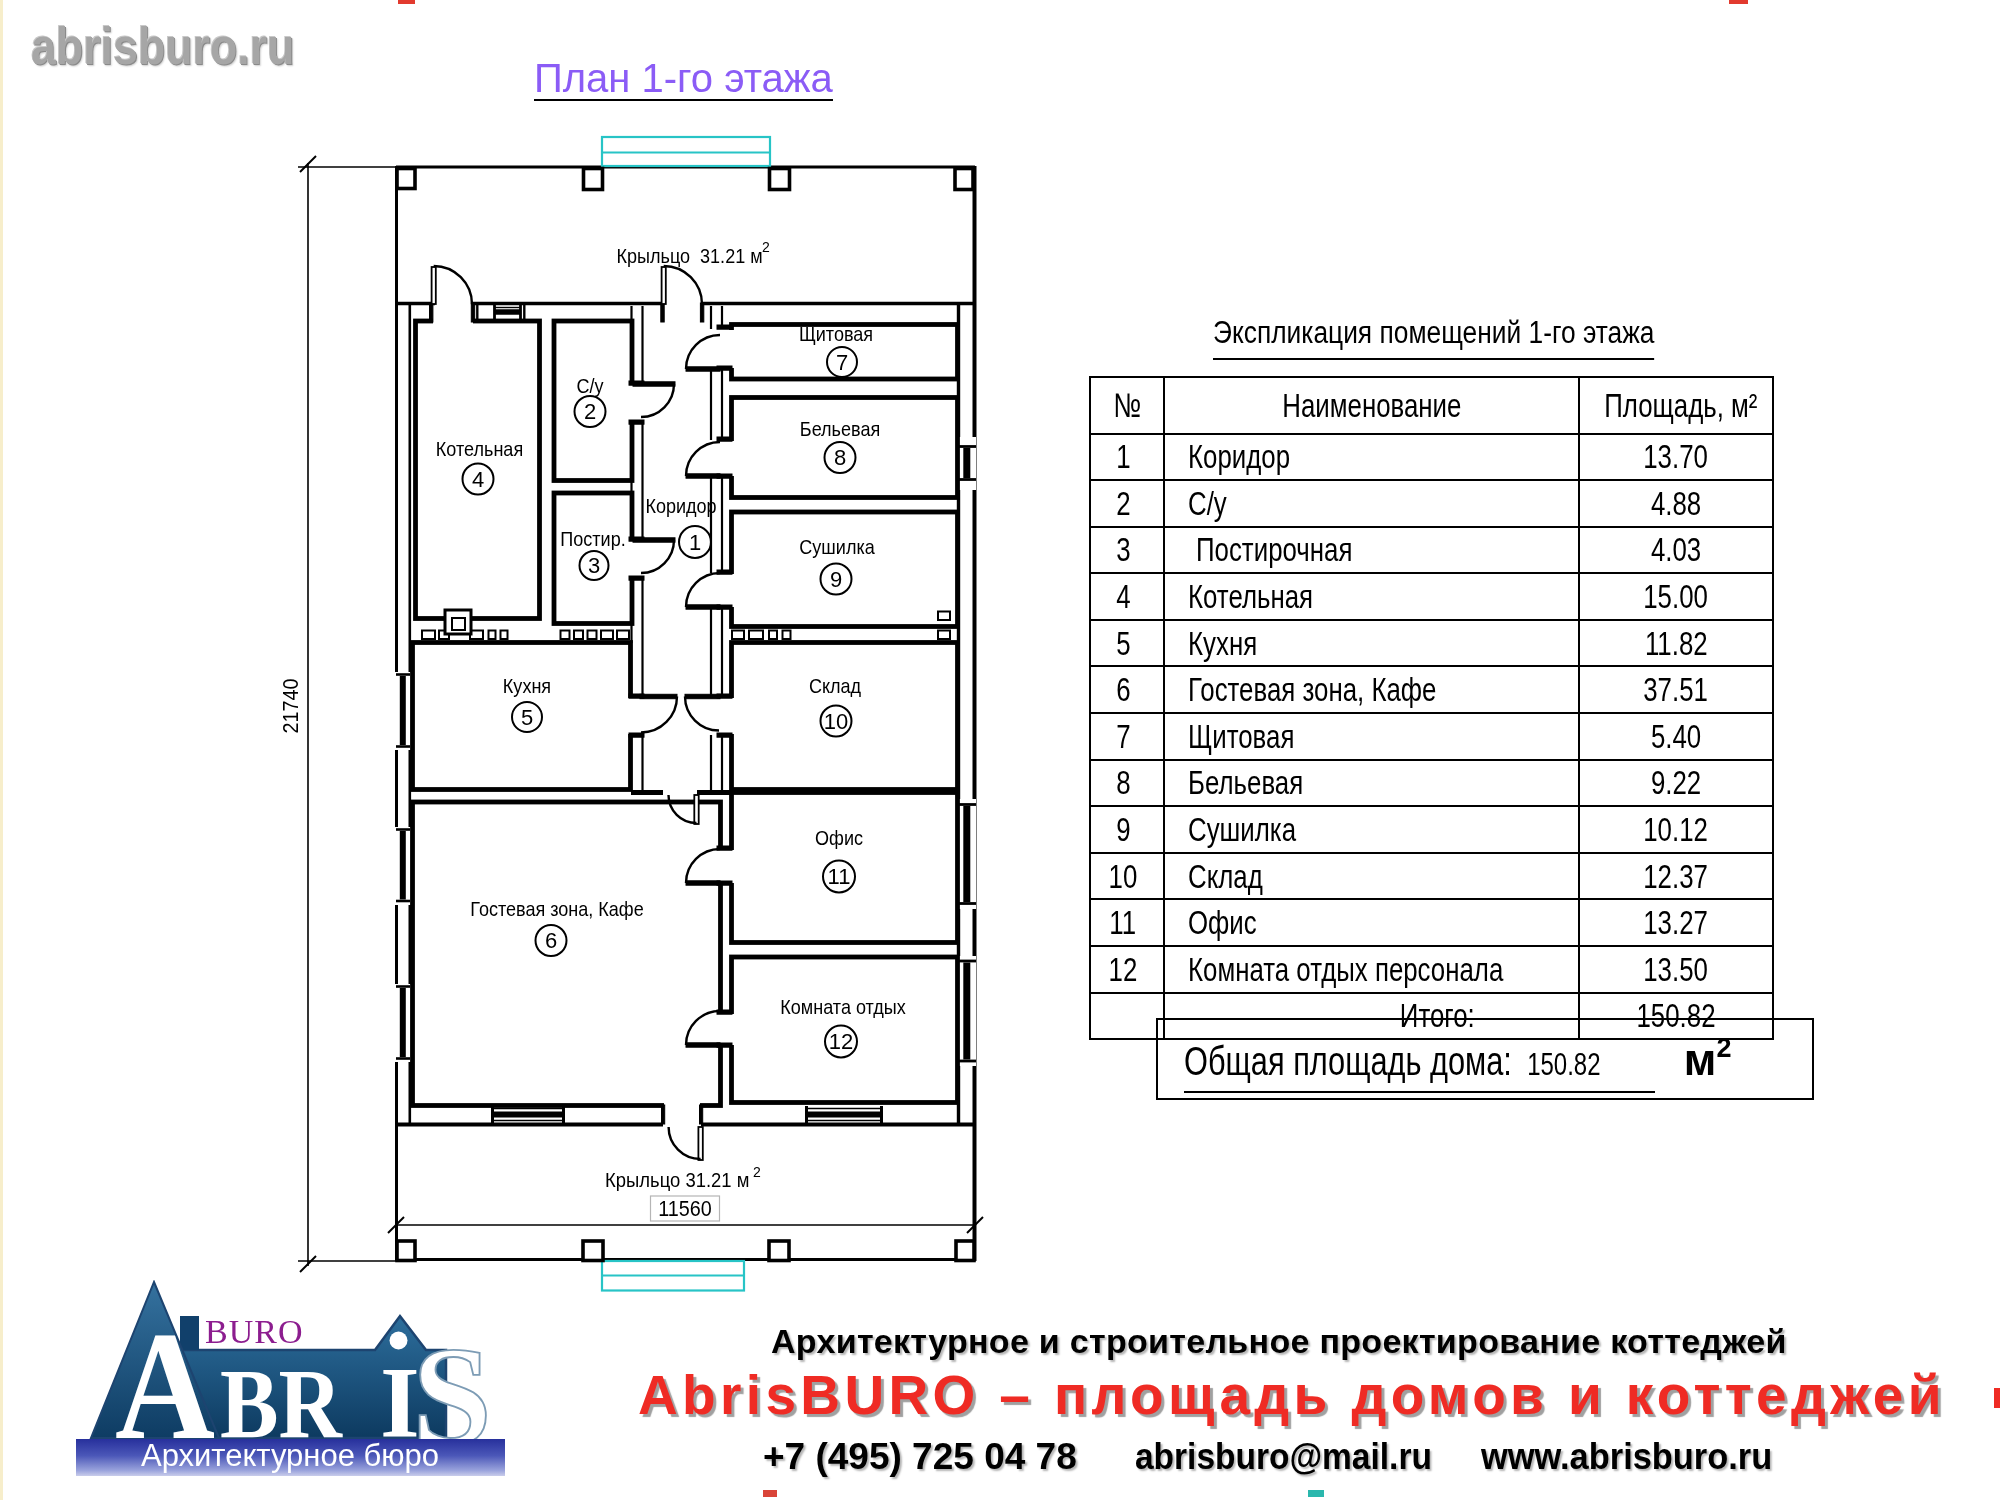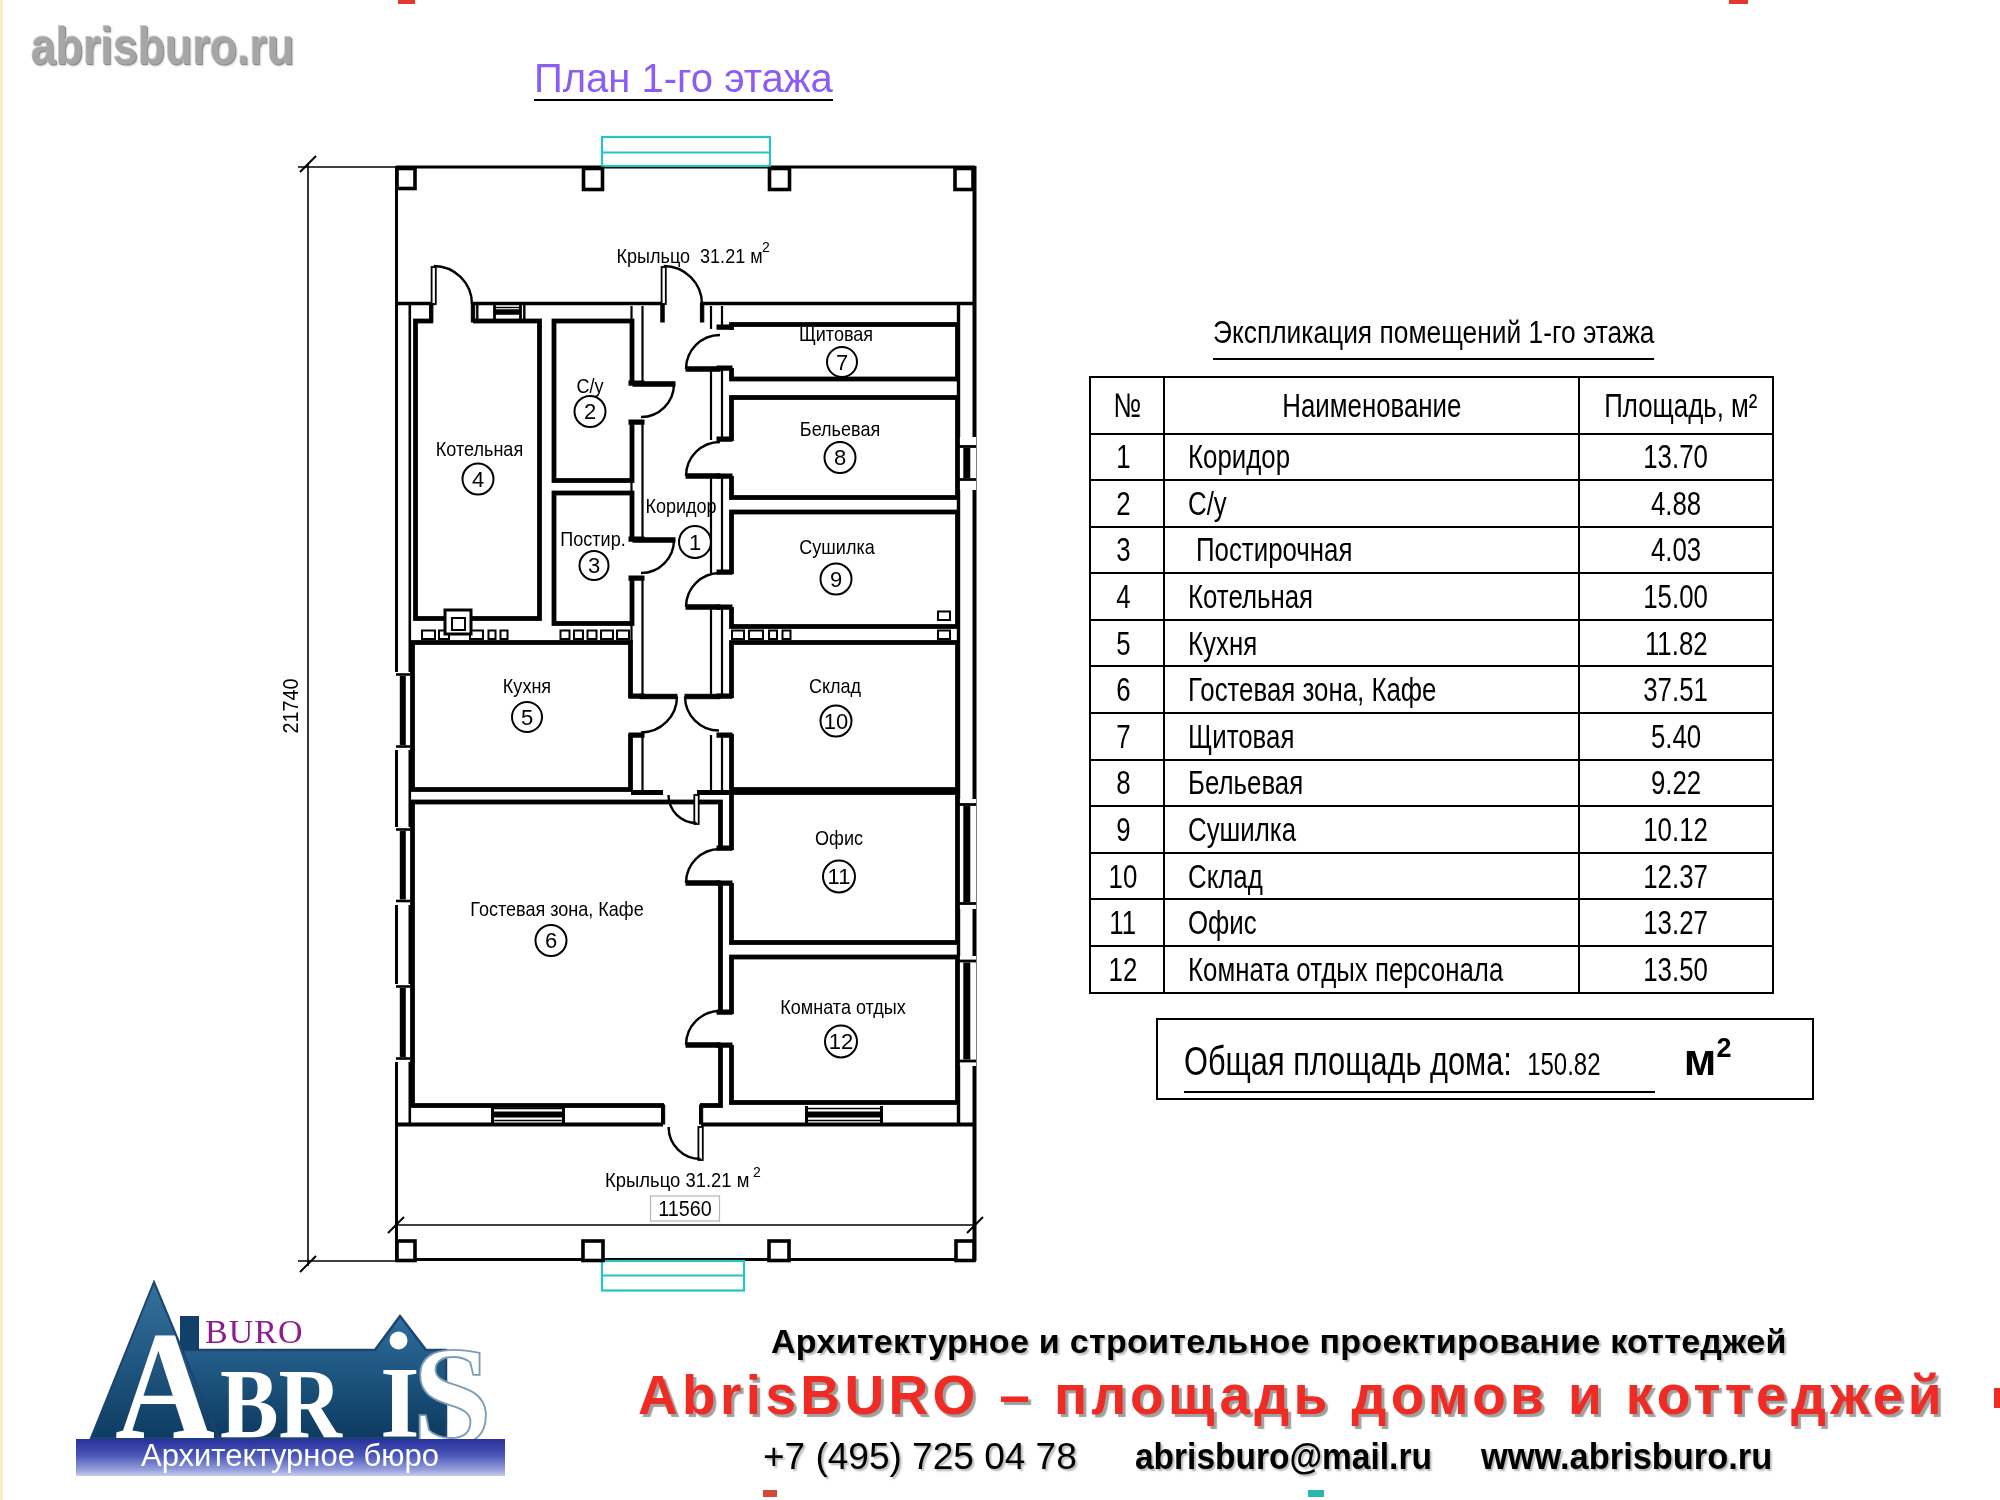--- a/index.html
+++ b/index.html
@@ -492,20 +492,25 @@
         </tr>
     <tr style="height:46.6px">
           <td style="text-align:center;padding-right:8px"><span class="cc">11</span></td>
           <td style="padding-left:23px"><span class="cx">Офис</span></td>
           <td style="text-align:center"><span class="cc">13.27</span></td>
         </tr>
     <tr style="height:46.6px">
           <td style="text-align:center;padding-right:8px"><span class="cc">12</span></td>
           <td style="padding-left:23px"><span class="cx">Комната отдых персонала</span></td>
           <td style="text-align:center"><span class="cc">13.50</span></td>
+        </tr>
+    <tr style="height:46.6px">
+          <td></td>
+          <td style="text-align:right;padding-right:91px"><span class="cc">Итого:</span></td>
+          <td style="text-align:center"><span class="cc">150.82</span></td>
         </tr>
   </tbody>
     </table>
 </div>
 
 <div class="abs" style="left:1156px;top:1018px;width:654px;height:78px;border:2.4px solid #000;">
   <div style="position:absolute;left:26px;top:13px;font-size:41px;color:#000;white-space:nowrap;">
     <span id="obsc" style="display:inline-block;transform:scaleX(0.75);transform-origin:0 50%;
         border-bottom:2.8px solid #000;padding-bottom:6px;padding-right:73px;margin-right:-153px;">Общая площадь дома:&nbsp;<span style="font-size:32px;">&nbsp;150.82</span></span><span style="font-weight:bold;font-size:44px;">&nbsp;&nbsp;м</span><sup style="font-weight:bold;font-size:27px;vertical-align:18px;">2</sup>
   </div>
@@ -551,21 +556,21 @@
 
   <text x="290" y="186" font-family="Liberation Sans, sans-serif" font-size="31" fill="#fff" text-anchor="middle">Архитектурное бюро</text>
 </svg>
 
 <div class="abs" style="left:771px;top:1322px;font-size:34px;font-weight:bold;color:#000;
      letter-spacing:0.3px;text-shadow:2px 2px 2px #b5b5b5;">Архитектурное и строительное проектирование коттеджей</div>
 
 <div class="abs" style="left:638px;top:1363px;font-size:55px;font-weight:bold;color:#ef2b24;
      letter-spacing:4.35px;text-shadow:3px 3px 1px #a0a0a0;">AbrisBURO – площадь домов и коттеджей</div>
 
-<div class="abs" style="left:763px;top:1436px;font-size:37px;font-weight:normal;color:#000;
+<div class="abs" style="left:763px;top:1436px;font-size:37px;font-weight:bold;color:#000;
      text-shadow:2px 2px 2px #b5b5b5;white-space:nowrap;">+7 (495) 725 04 78</div>
 
 <div class="abs" style="left:1135px;top:1436px;font-size:37px;font-weight:bold;color:#000;
      text-shadow:2px 2px 2px #b5b5b5;white-space:nowrap;transform:scaleX(0.905);
      transform-origin:0 50%;">abrisburo@mail.ru</div>
 
 <div class="abs" style="left:1481px;top:1436px;font-size:37px;font-weight:bold;color:#000;
      text-shadow:2px 2px 2px #b5b5b5;white-space:nowrap;transform:scaleX(0.93);
      transform-origin:0 50%;">www.abrisburo.ru</div>
 

